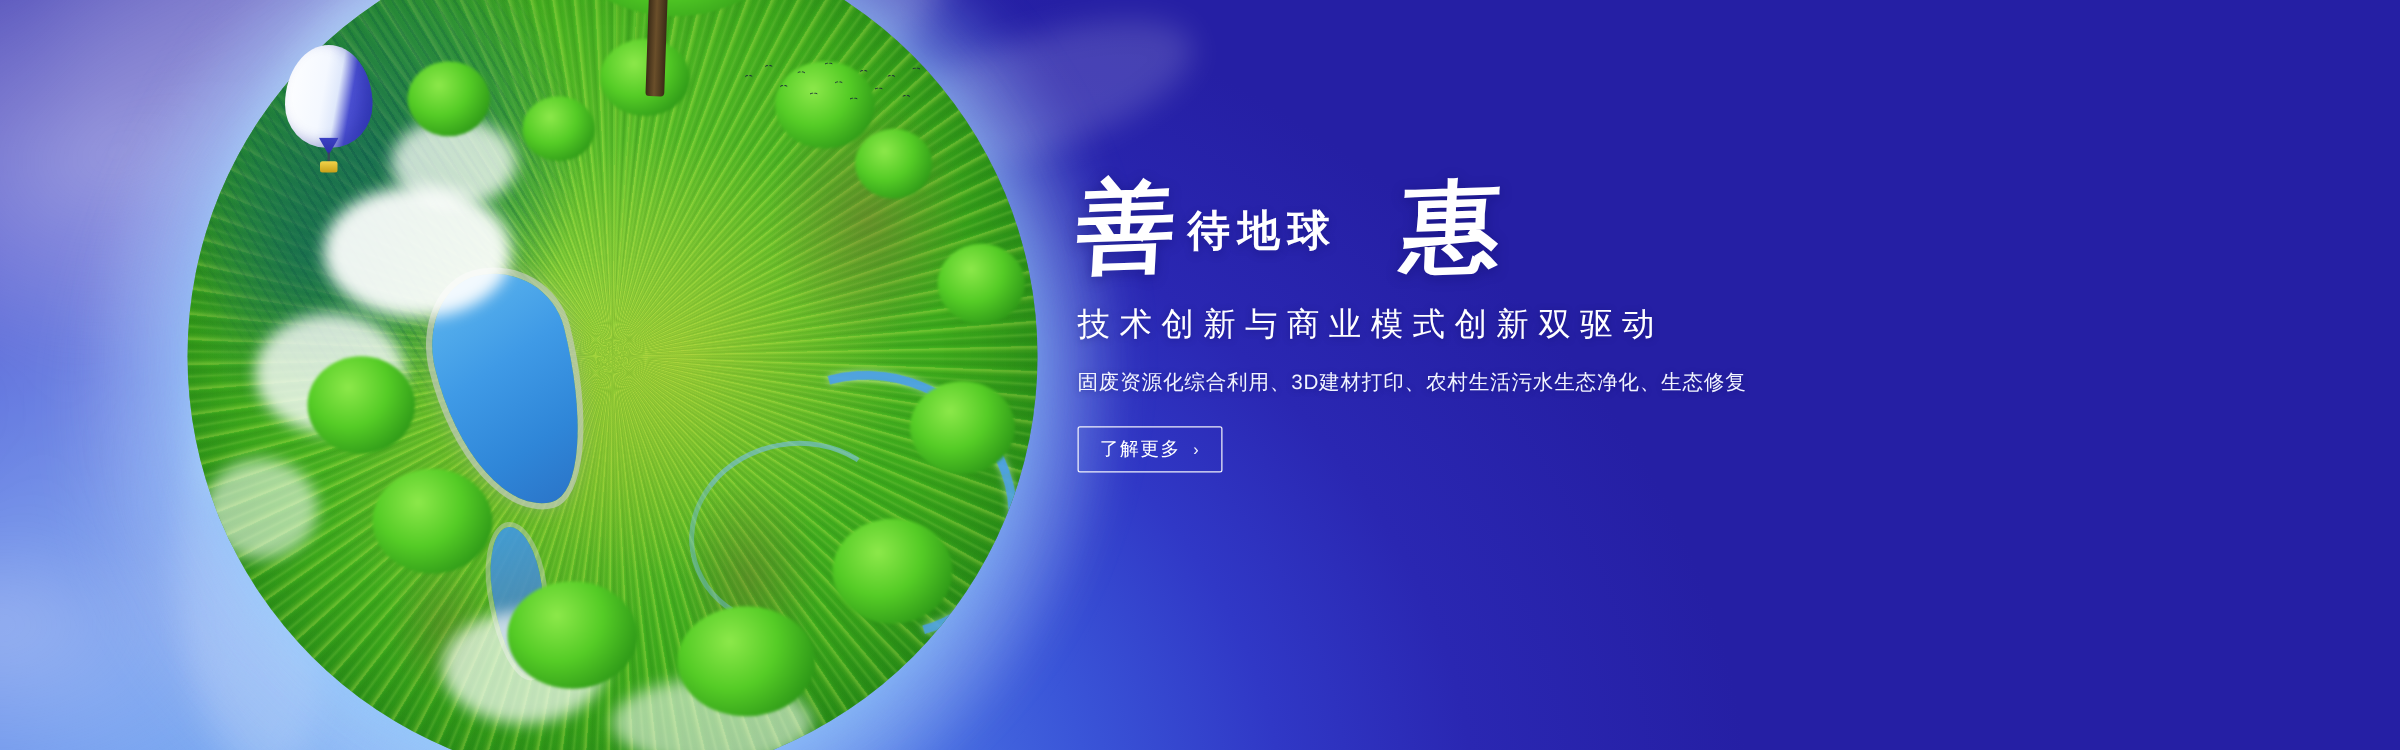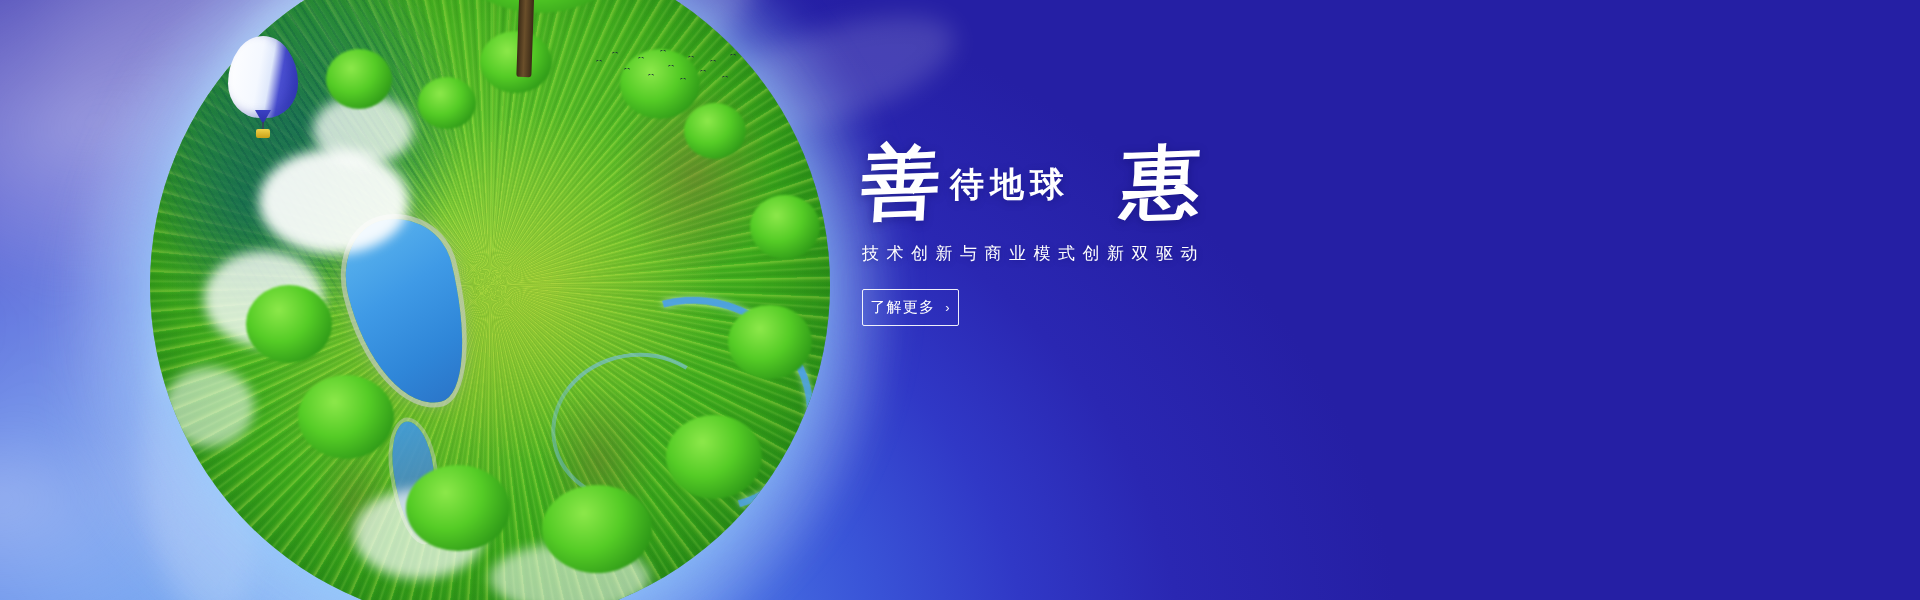--- a/index.html
+++ b/index.html
@@ -200,32 +200,32 @@
   }
   .sub-cn{
     font-family:"DejaVu Serif","Liberation Serif",serif;
     font-size:34px; font-weight:700; letter-spacing:6px;
     margin-left:10px; padding-bottom:10px;
     text-shadow:0 2px 8px rgba(10,10,80,.3);
   }
   .gap{ width:52px; }
 
   .tagline{
-    margin-top:24px; font-size:17px; font-weight:400;
+    margin-top:24px; font-size:26px; font-weight:400;
     letter-spacing:7.5px; white-space:nowrap;
     text-shadow:0 1px 6px rgba(10,10,80,.35);
   }
   .desc{
     margin-top:18px; font-size:16.5px; letter-spacing:.6px;
     color:#f2f4ff; white-space:nowrap;
     text-shadow:0 1px 5px rgba(10,10,80,.35);
   }
   .cta{
     margin-top:24px; display:inline-flex; align-items:center; justify-content:center;
-    gap:10px; width:97px; height:37px;
+    gap:10px; width:116px; height:37px;
     border:1px solid rgba(255,255,255,.92); border-radius:2px;
     background:transparent; color:#fff; font-size:15px; letter-spacing:1.2px;
     cursor:pointer;
   }
   .cta .chev{ font-size:13px; opacity:.95; }
 </style>
 </head>
 <body>
 
 <div class="banner">
@@ -305,20 +305,21 @@
 
     <div class="headline">
       <span class="brush">善</span>
       <span class="sub-cn">待地球</span>
       <span class="gap"></span>
       <span class="brush">惠</span>
     </div>
 
     <div class="tagline">技术创新与商业模式创新双驱动</div>
 
+    <div class="desc">固废资源化综合利用、3D建材打印、农村生活污水生态净化、生态修复</div>
 
     <button class="cta">
       <span>了解更多</span>
       <span class="chev">›</span>
     </button>
 
   </div>
 </div>
 
 </body></html>

